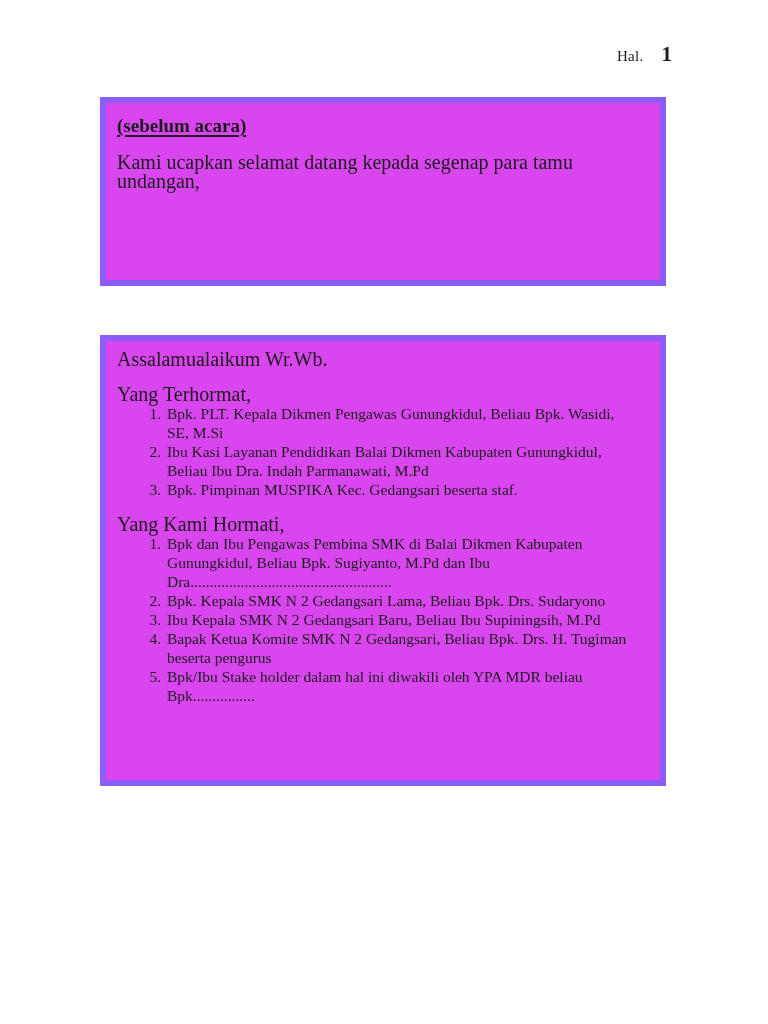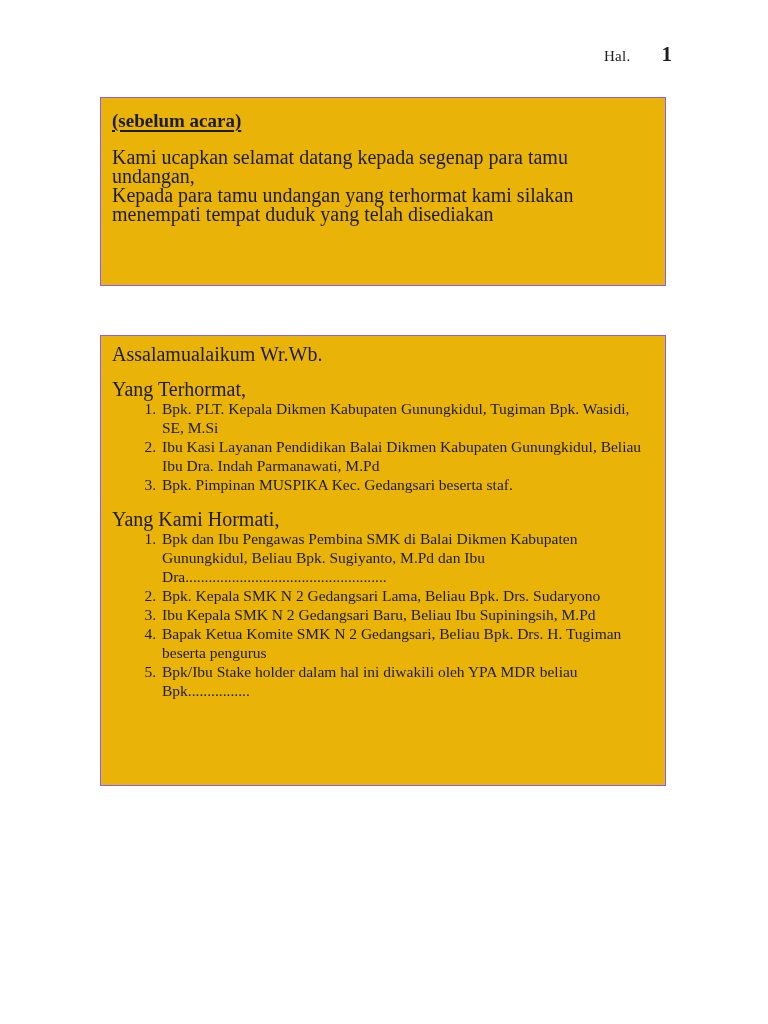--- a/index.html
+++ b/index.html
@@ -15,37 +15,37 @@
     font-family: "Liberation Serif", "DejaVu Serif", serif;
     color: #1c1c1c;
     overflow: hidden;
   }
   .page-header {
     position: absolute;
     top: 42px;
     right: 96px;
     display: flex;
     align-items: baseline;
-    gap: 31px;
+    gap: 18px;
   }
   .page-header .hal {
     font-size: 15px;
     letter-spacing: 0.3px;
   }
   .page-header .num {
     font-size: 21px;
     font-weight: bold;
   }
   .box {
     position: absolute;
     left: 100px;
     width: 566px;
-    border: 1px solid #8b5cf6;
+    border: 6px solid #8b5cf6;
     box-sizing: border-box;
-    background: #eab308;
+    background: #d946ef;
     overflow: hidden;
   }
   .box1 {
     top: 97px;
     height: 189px;
     padding: 11px 11px 0 11px;
   }
   .box2 {
     top: 335px;
     height: 451px;
@@ -87,29 +87,28 @@
 <div class="page">
 
   <div class="page-header">
     <span class="hal">Hal.</span>
     <span class="num">1</span>
   </div>
 
   <div class="box box1">
     <div class="heading">(sebelum acara)</div>
     <div class="line">Kami ucapkan selamat datang kepada segenap para tamu undangan,</div>
-    <div class="line">Kepada para tamu undangan yang terhormat kami silakan menempati tempat duduk yang telah disediakan</div>
   </div>
 
   <div class="box box2">
     <div class="line">Assalamualaikum Wr.Wb.</div>
 
     <div class="line gap-above">Yang Terhormat,</div>
     <ol class="name-list">
-      <li>Bpk. PLT. Kepala Dikmen Kabupaten Gunungkidul, Tugiman Bpk. Wasidi, SE, M.Si</li>
+      <li>Bpk. PLT. Kepala Dikmen Pengawas Gunungkidul, Beliau Bpk. Wasidi, SE, M.Si</li>
       <li>Ibu Kasi Layanan Pendidikan Balai Dikmen Kabupaten Gunungkidul, Beliau Ibu Dra. Indah Parmanawati, M.Pd</li>
       <li>Bpk. Pimpinan MUSPIKA Kec. Gedangsari beserta staf.</li>
     </ol>
 
     <div class="line gap-above">Yang Kami Hormati,</div>
     <ol class="name-list">
       <li>Bpk dan Ibu Pengawas Pembina SMK di Balai Dikmen Kabupaten Gunungkidul, Beliau Bpk. Sugiyanto, M.Pd dan Ibu Dra....................................................</li>
       <li>Bpk. Kepala SMK N 2 Gedangsari Lama, Beliau Bpk. Drs. Sudaryono</li>
       <li>Ibu Kepala SMK N 2 Gedangsari Baru, Beliau Ibu Supiningsih, M.Pd</li>
       <li>Bapak Ketua Komite SMK N 2 Gedangsari, Beliau Bpk. Drs. H. Tugiman beserta pengurus</li>

